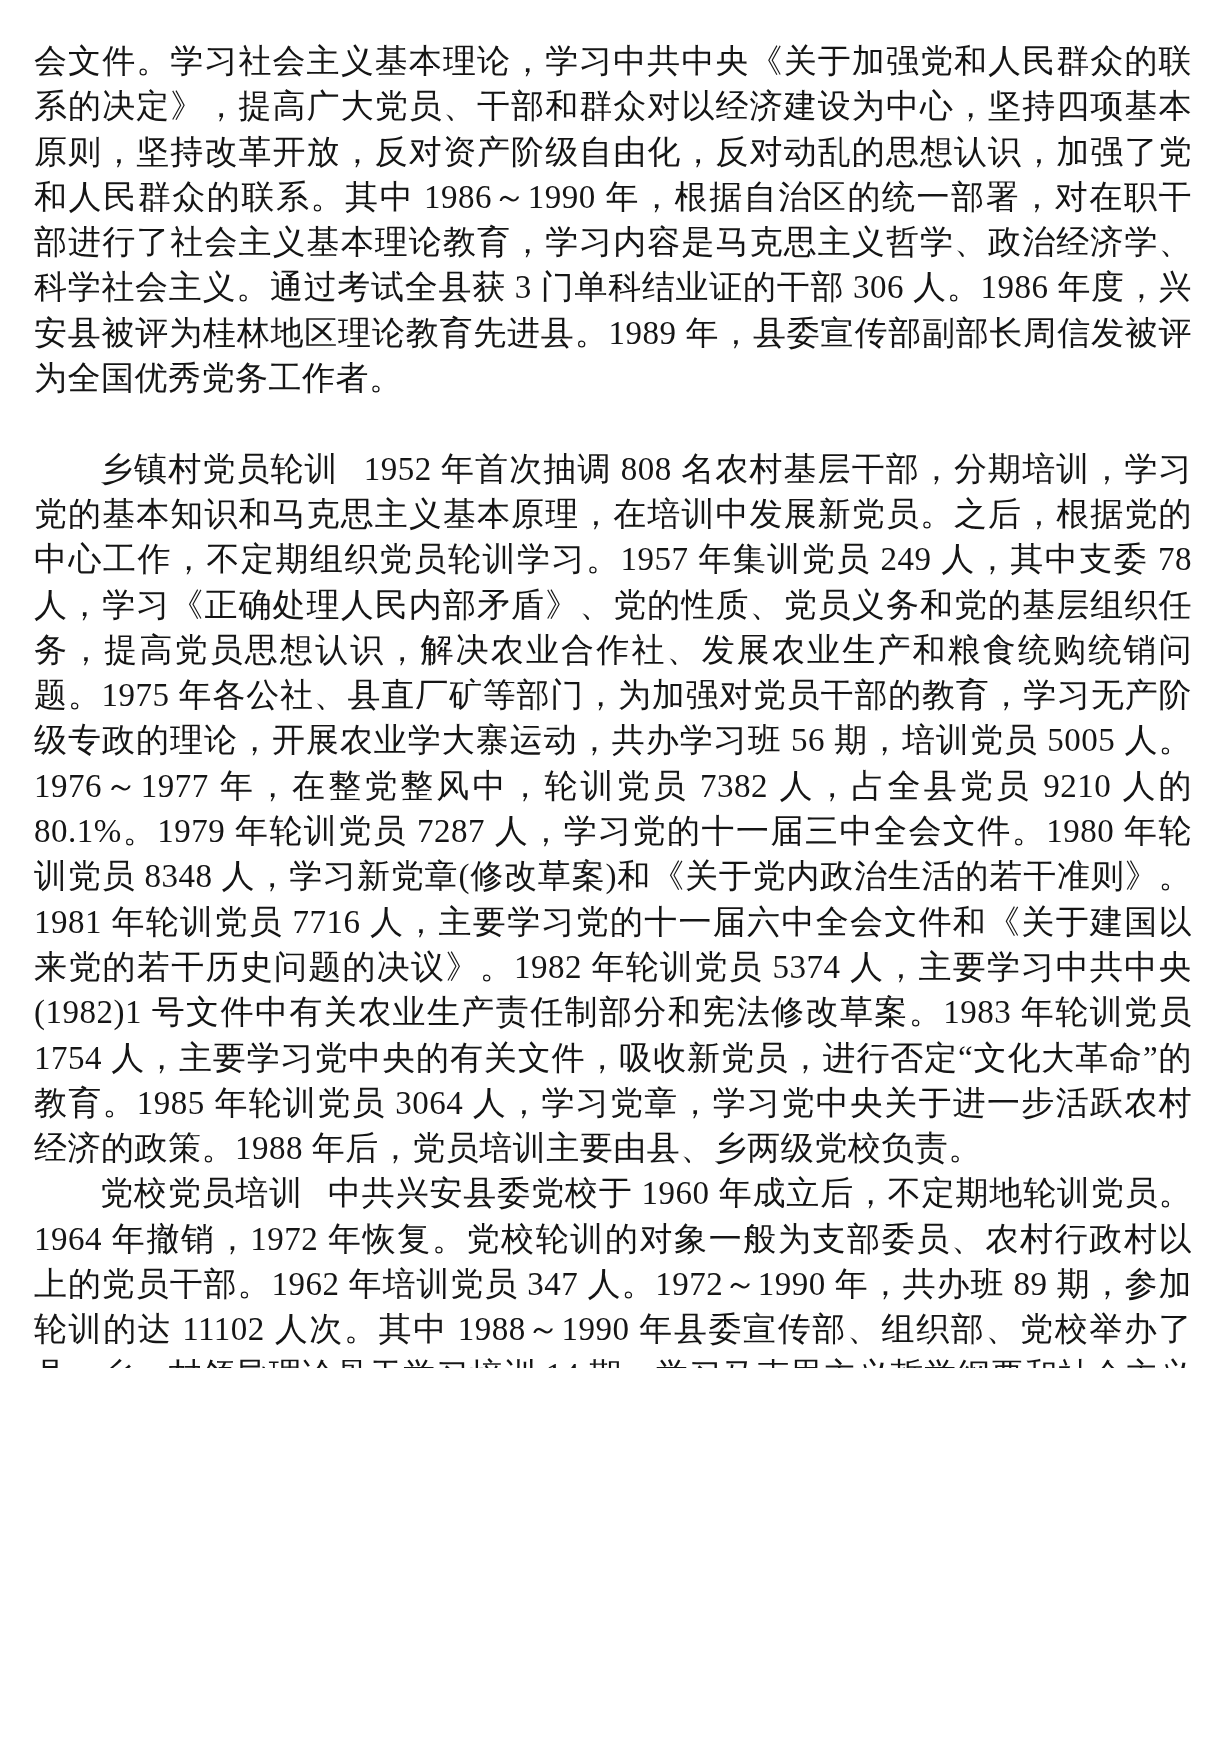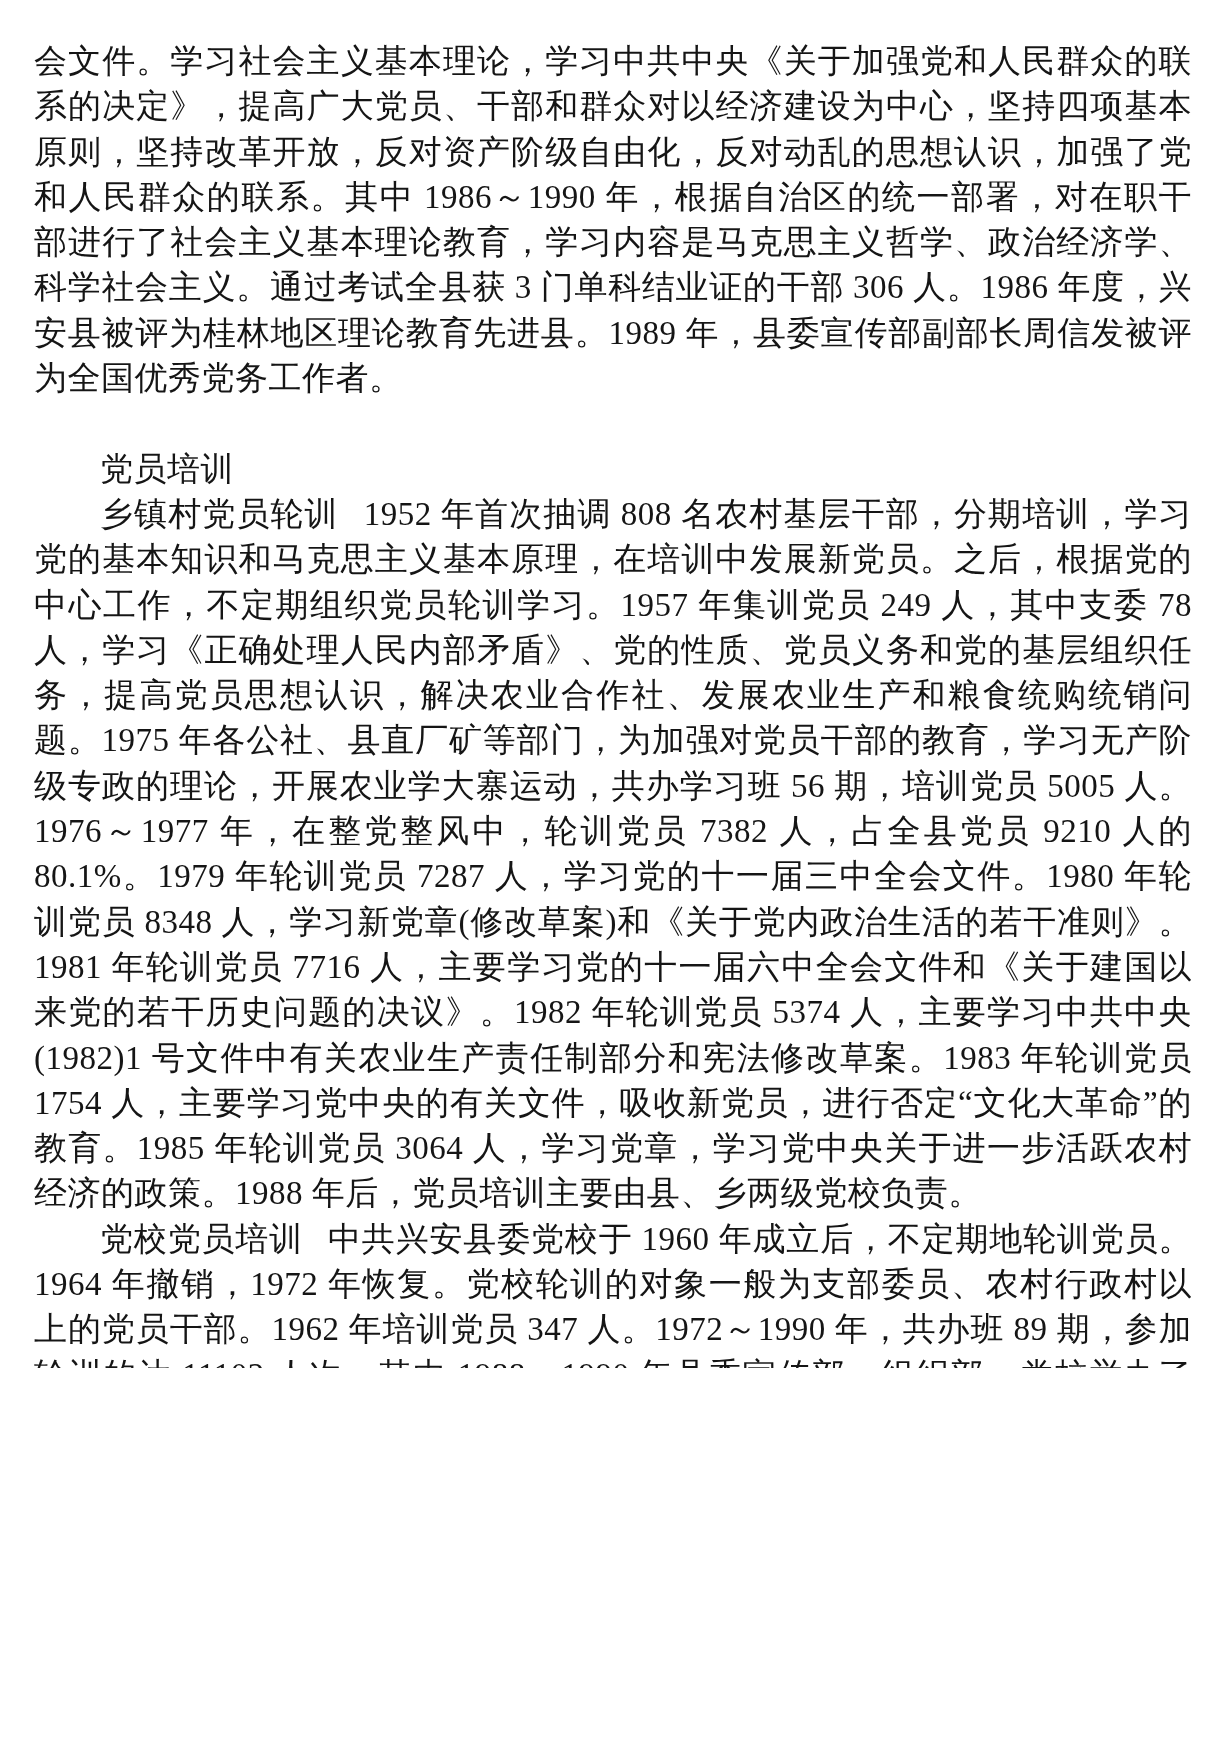--- a/index.html
+++ b/index.html
@@ -43,17 +43,16 @@
     margin-right: 25px;
   }
 </style>
 </head>
 <body>
 
 <div class="page">
   <div class="content" id="doc-content">
       <p class="body"><span>会文件。学习社会主义基本理论，学习中共中央《关于加强党和人民群众的联系的决定》，提高广大党员、干部和群众对以经济建设为中心，坚持四项基本原则，坚持改革开放，反对资产阶级自由化，反对动乱的思想认识，加强了党和人民群众的联系。其中 1986～1990 年，根据自治区的统一部署，对在职干部进行了社会主义基本理论教育，学习内容是马克思主义哲学、政治经济学、科学社会主义。通过考试全县获 3 门单科结业证的干部 306 人。1986 年度，兴安县被评为桂林地区理论教育先进县。1989 年，县委宣传部副部长周信发被评为全国优秀党务工作者。</span></p>
       <p class="spacer"></p>
-      <p class="heading indent"><span>党员培训</span></p>
       <p class="body indent"><span class="lead">乡镇村党员轮训</span><span>1952 年首次抽调 808 名农村基层干部，分期培训，学习党的基本知识和马克思主义基本原理，在培训中发展新党员。之后，根据党的中心工作，不定期组织党员轮训学习。1957 年集训党员 249 人，其中支委 78 人，学习《正确处理人民内部矛盾》、党的性质、党员义务和党的基层组织任务，提高党员思想认识，解决农业合作社、发展农业生产和粮食统购统销问题。1975 年各公社、县直厂矿等部门，为加强对党员干部的教育，学习无产阶级专政的理论，开展农业学大寨运动，共办学习班 56 期，培训党员 5005 人。1976～1977 年，在整党整风中，轮训党员 7382 人，占全县党员 9210 人的 80.1%。1979 年轮训党员 7287 人，学习党的十一届三中全会文件。1980 年轮训党员 8348 人，学习新党章(修改草案)和《关于党内政治生活的若干准则》。1981 年轮训党员 7716 人，主要学习党的十一届六中全会文件和《关于建国以来党的若干历史问题的决议》。1982 年轮训党员 5374 人，主要学习中共中央(1982)1 号文件中有关农业生产责任制部分和宪法修改草案。1983 年轮训党员 1754 人，主要学习党中央的有关文件，吸收新党员，进行否定“文化大革命”的教育。1985 年轮训党员 3064 人，学习党章，学习党中央关于进一步活跃农村经济的政策。1988 年后，党员培训主要由县、乡两级党校负责。</span></p>
       <p class="body indent"><span class="lead">党校党员培训</span><span>中共兴安县委党校于 1960 年成立后，不定期地轮训党员。1964 年撤销，1972 年恢复。党校轮训的对象一般为支部委员、农村行政村以上的党员干部。1962 年培训党员 347 人。1972～1990 年，共办班 89 期，参加轮训的达 11102 人次。其中 1988～1990 年县委宣传部、组织部、党校举办了县、乡、村领导理论骨干学习培训 14 期，学习马克思主义哲学纲要和社会主义若干问题纲要等文献，参加培训学习的人达 800 多人次，从 50 年代开始至 1990 年，县里还陆续选送党员干部到中央党校、自治区党校、地委党校去系统地学习马克思主义的理论。据统计，到中央党校 1 人次，到自治区党校 141 人次，到地委党校 1754 人次。1988 年后，全县 12 个乡镇建</span></p>
     </div>
 </div>
 
 </body></html>

